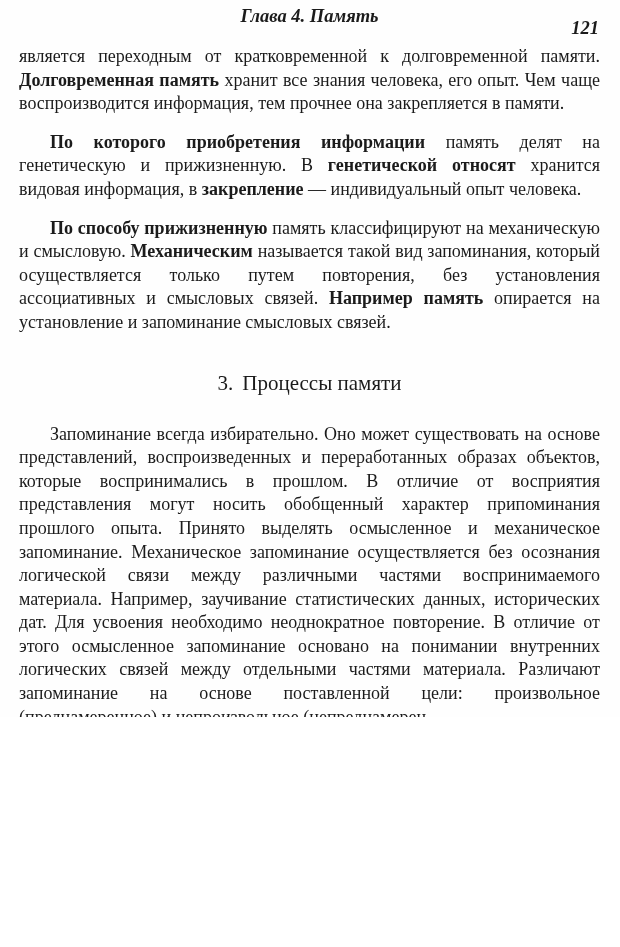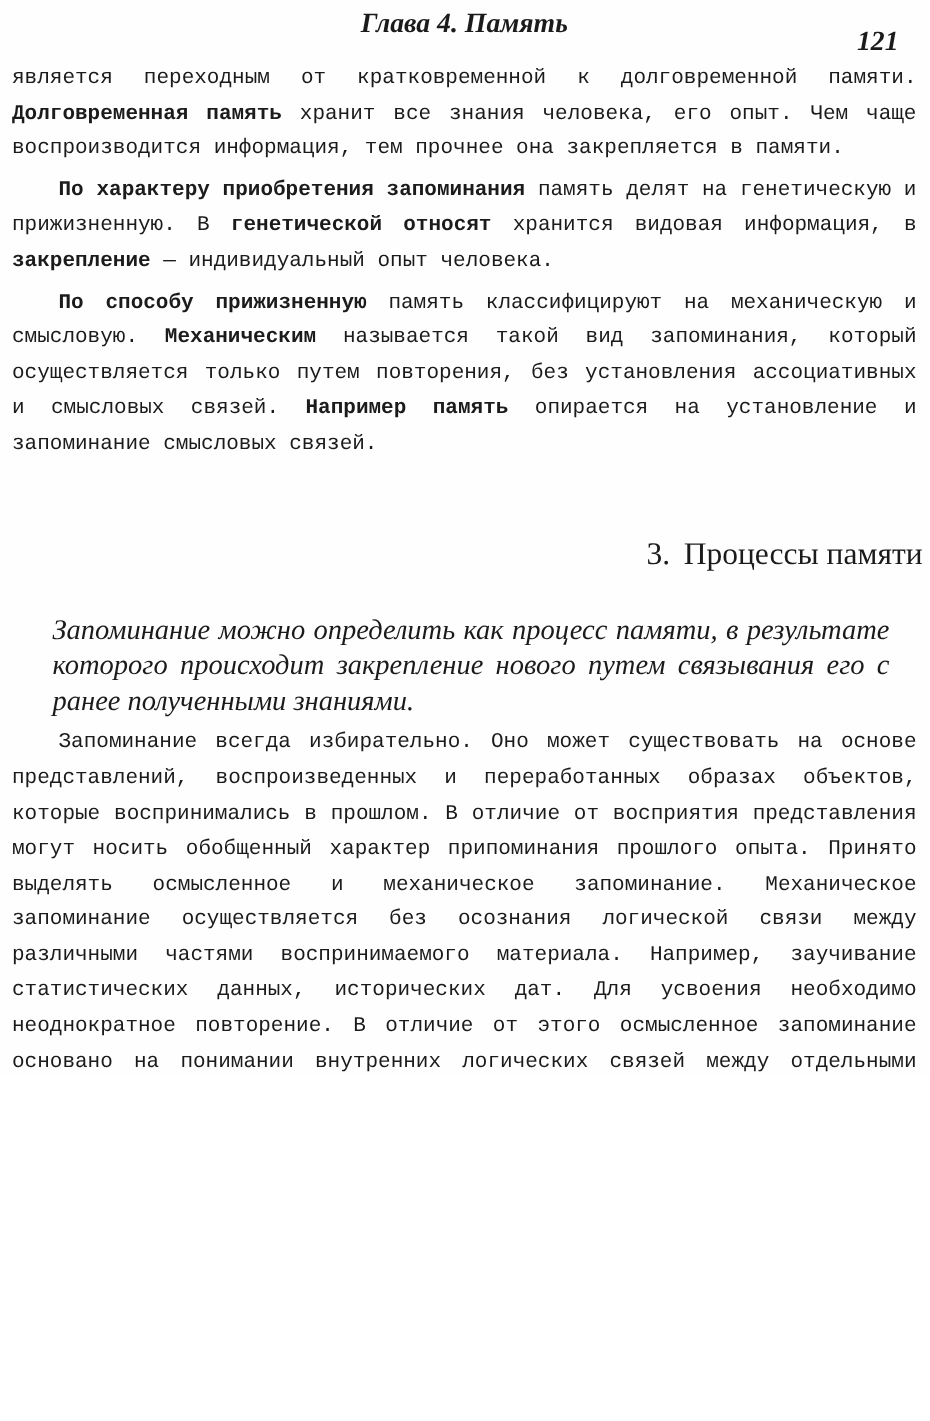--- a/index.html
+++ b/index.html
@@ -29,35 +29,34 @@
   .running-title {
     display: block;
     text-align: center;
   }
   .page-number {
     position: absolute;
     right: 16px;
     top: 12px;
   }
   p.body-par {
-    margin: 4px;
-    font-size: 14px;
+    margin: 15px;
+    font-size: 18px;
     line-height: 23.6px;
     text-align: justify;
     hyphens: auto;
-    font-family: Liberation Mono, monospace;
     -webkit-hyphens: auto;
   }
   p.indent { text-indent: 31px; }
   h2.section-heading {
-    margin: 48px 0 27px 0;
+    margin: 36px 0 27px 0;
     font-size: 21px;
     line-height: 25px;
     font-weight: normal;
-    text-align: right;
+    text-align: center;
   }
   h2.section-heading .num { margin-right: 9px; }
   p.quote {
     margin: 5px 22px 5px 31px;
     font-size: 19px;
     line-height: 23.6px;
     font-style: italic;
     text-align: justify;
     hyphens: auto;
     -webkit-hyphens: auto;
@@ -69,24 +68,23 @@
 
 <div class="page">
 
   <div class="header">
     <span class="running-title">Глава 4. Память</span>
     <span class="page-number">121</span>
   </div>
 
   <p class="body-par"><span>является переходным от кратковременной к долговременной памяти. </span><b>Долговременная память</b><span> хранит все знания человека, его опыт. Чем чаще воспроизводится информация, тем прочнее она закрепляется в памяти.</span></p>
 
-  <p class="body-par indent"><b>По характеру приобретения запоминания</b><span> память делят на генетическую и прижизненную. В </span><b>генетической относят</b><span> хранится видовая информация, в </span><b>закрепление</b><span> — индивидуальный опыт человека.</span></p>
+  <p class="body-par indent"><b>По которого приобретения информации</b><span> память делят на генетическую и прижизненную. В </span><b>генетической относят</b><span> хранится видовая информация, в </span><b>закрепление</b><span> — индивидуальный опыт человека.</span></p>
 
   <p class="body-par indent"><b>По способу прижизненную</b><span> память классифицируют на механическую и смысловую. </span><b>Механическим</b><span> называется такой вид запоминания, который осуществляется только путем повторения, без установления ассоциативных и смысловых связей. </span><b>Например память</b><span> опирается на установление и запоминание смысловых связей.</span></p>
 
   <h2 class="section-heading"><span class="num">3.</span><span>Процессы памяти</span></h2>
 
 
-  <p class="quote"><span>Запоминание можно определить как процесс памяти, в результате которого происходит закрепление нового путем связывания его с ранее полученными знаниями.</span></p>
 
   <p class="body-par indent"><span>Запоминание всегда избирательно. Оно может существовать на основе представлений, воспроизведенных и переработанных образах объектов, которые воспринимались в прошлом. В отличие от восприятия представления могут носить обобщенный характер припоминания прошлого опыта. Принято выделять осмысленное и механическое запоминание. Механическое запоминание осуществляется без осознания логической связи между различными частями воспринимаемого материала. Например, заучивание статистических данных, исторических дат. Для усвоения необходимо неоднократное повторение. В отличие от этого осмысленное запоминание основано на понимании внутренних логических связей между отдельными частями материала. Различают запоминание на основе поставленной цели: произвольное (преднамеренное) и непроизвольное (непреднамерен-</span></p>
 
 </div>
 
 </body></html>

